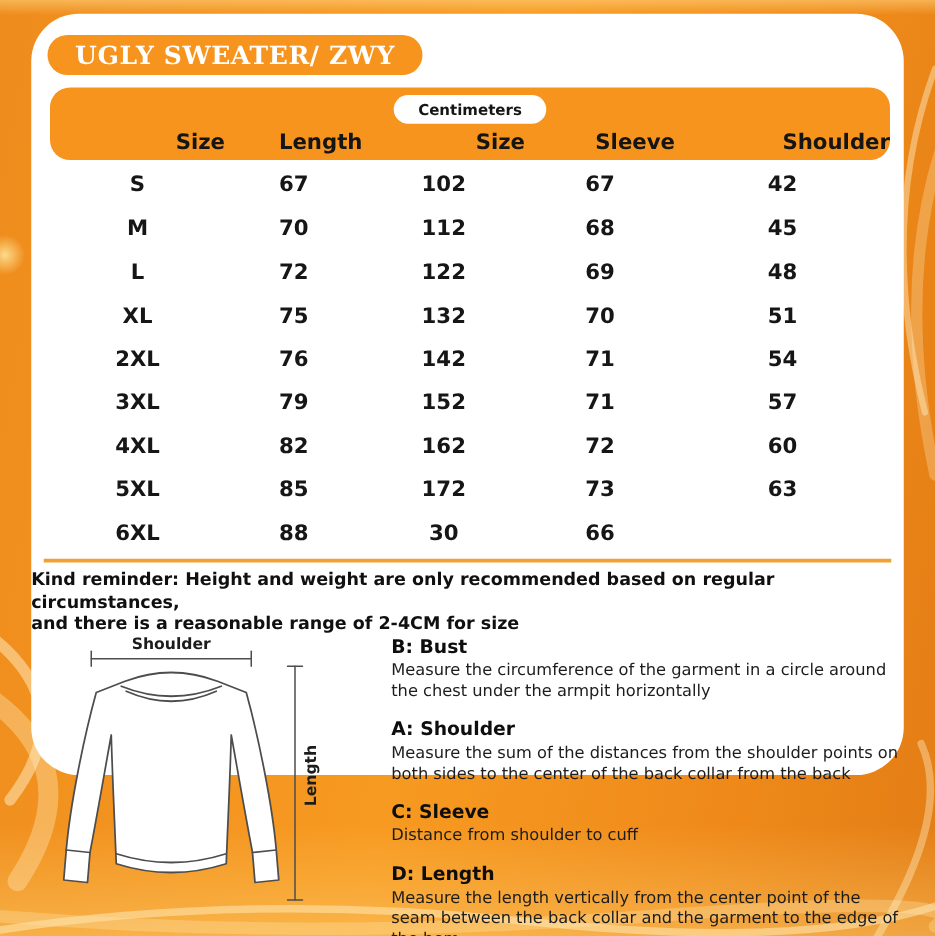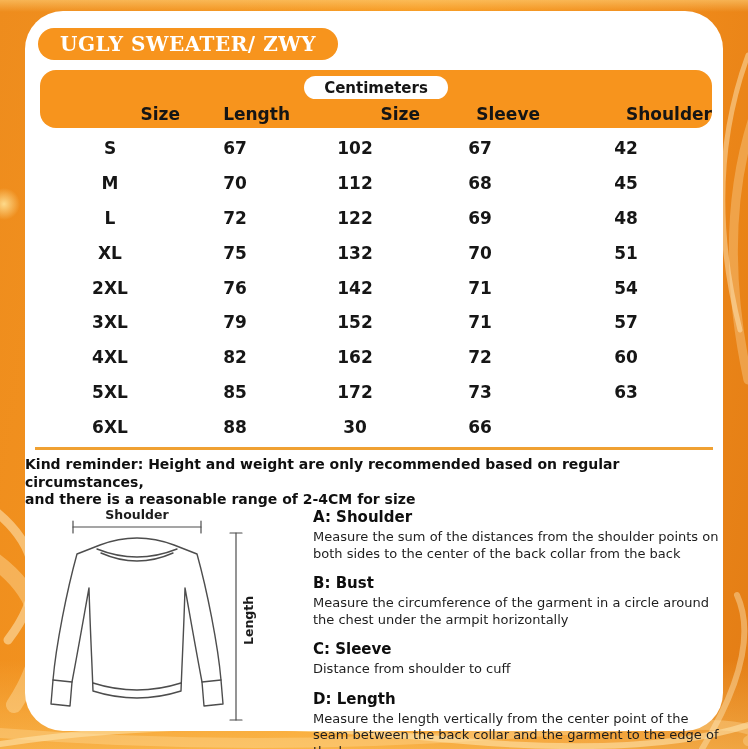--- a/index.html
+++ b/index.html
@@ -7,41 +7,41 @@
     width:748px;height:749px;overflow:hidden;position:relative;
     font-family:"DejaVu Sans","Liberation Sans",sans-serif;
     background:
       radial-gradient(circle 16px at 4px 204px, rgba(255,226,150,.9) 0, rgba(255,226,150,0) 100%),
       linear-gradient(to bottom, rgba(255,214,130,.55) 0, rgba(255,214,130,0) 12px),
       linear-gradient(to bottom, rgba(255,205,100,0) 88%, rgba(255,214,120,.45) 100%),
       linear-gradient(100deg, #ee8c1d 0%, #f79a21 48%, #ef8a1a 78%, #e37d15 100%);
   }
   .bg-decor{position:absolute;left:0;top:0;z-index:0;}
   .card{
-    position:absolute;left:25px;top:11px;width:698px;height:720px;
+    position:absolute;left:25px;top:11px;width:698px;height:609px;
     background:#ffffff;border-radius:38px;z-index:1;
   }
   .title-pill{
     position:absolute;left:13px;top:17px;height:32px;
     background:#f7941d;border-radius:17px;
     display:flex;align-items:center;padding:0 22px;
   }
   .title-pill span{
     font-family:"DejaVu Serif","Liberation Serif",serif;
     font-weight:bold;color:#ffffff;font-size:20px;letter-spacing:.5px;
   }
   .thead-bar{
     position:absolute;left:15px;top:59px;width:672px;height:58px;
     background:#f7941d;border-radius:16px;
   }
   .unit-pill{
     margin:6px auto 0 auto;width:max-content;height:23px;
     background:#ffffff;border-radius:12px;padding:0 20px;
     display:flex;align-items:center;
-    font-size:15px;font-weight:bold;color:#151515;
+    font-size:12px;font-weight:bold;color:#151515;
   }
   .tgrid{
     display:grid;grid-template-columns:140px 110px 130px 120px 172px;
     width:672px;
   }
   .thead-row{margin-top:3px;}
   .thead-row .cell{
     font-size:17px;font-weight:bold;color:#151515;text-align:right;line-height:24px;
   }
   .rows{position:absolute;left:15px;top:120px;width:672px;}
@@ -200,28 +200,28 @@
         <line x1="190" y1="28" x2="202" y2="28"></line>
         <line x1="190" y1="215" x2="202" y2="215"></line>
       </g>
     </svg>
     <span class="shoulder-label">Shoulder</span>
     <span class="length-label">Length</span>
   </div>
 
   <div class="guide">
     <div class="guide-section">
+      <div class="guide-heading">B: Bust</div>
+      <div class="guide-body">Measure the circumference of the garment in a circle around the chest under the armpit horizontally</div>
+    </div>
+    <div class="guide-section">
       <div class="guide-heading">A: Shoulder</div>
       <div class="guide-body">Measure the sum of the distances from the shoulder points on both sides to the center of the back collar from the back</div>
     </div>
     <div class="guide-section">
-      <div class="guide-heading">B: Bust</div>
-      <div class="guide-body">Measure the circumference of the garment in a circle around the chest under the armpit horizontally</div>
-    </div>
-    <div class="guide-section">
       <div class="guide-heading">C: Sleeve</div>
       <div class="guide-body">Distance from shoulder to cuff</div>
     </div>
     <div class="guide-section">
       <div class="guide-heading">D: Length</div>
       <div class="guide-body">Measure the length vertically from the center point of the seam between the back collar and the garment to the edge of the hem</div>
     </div>
   </div>
 
 </div>

